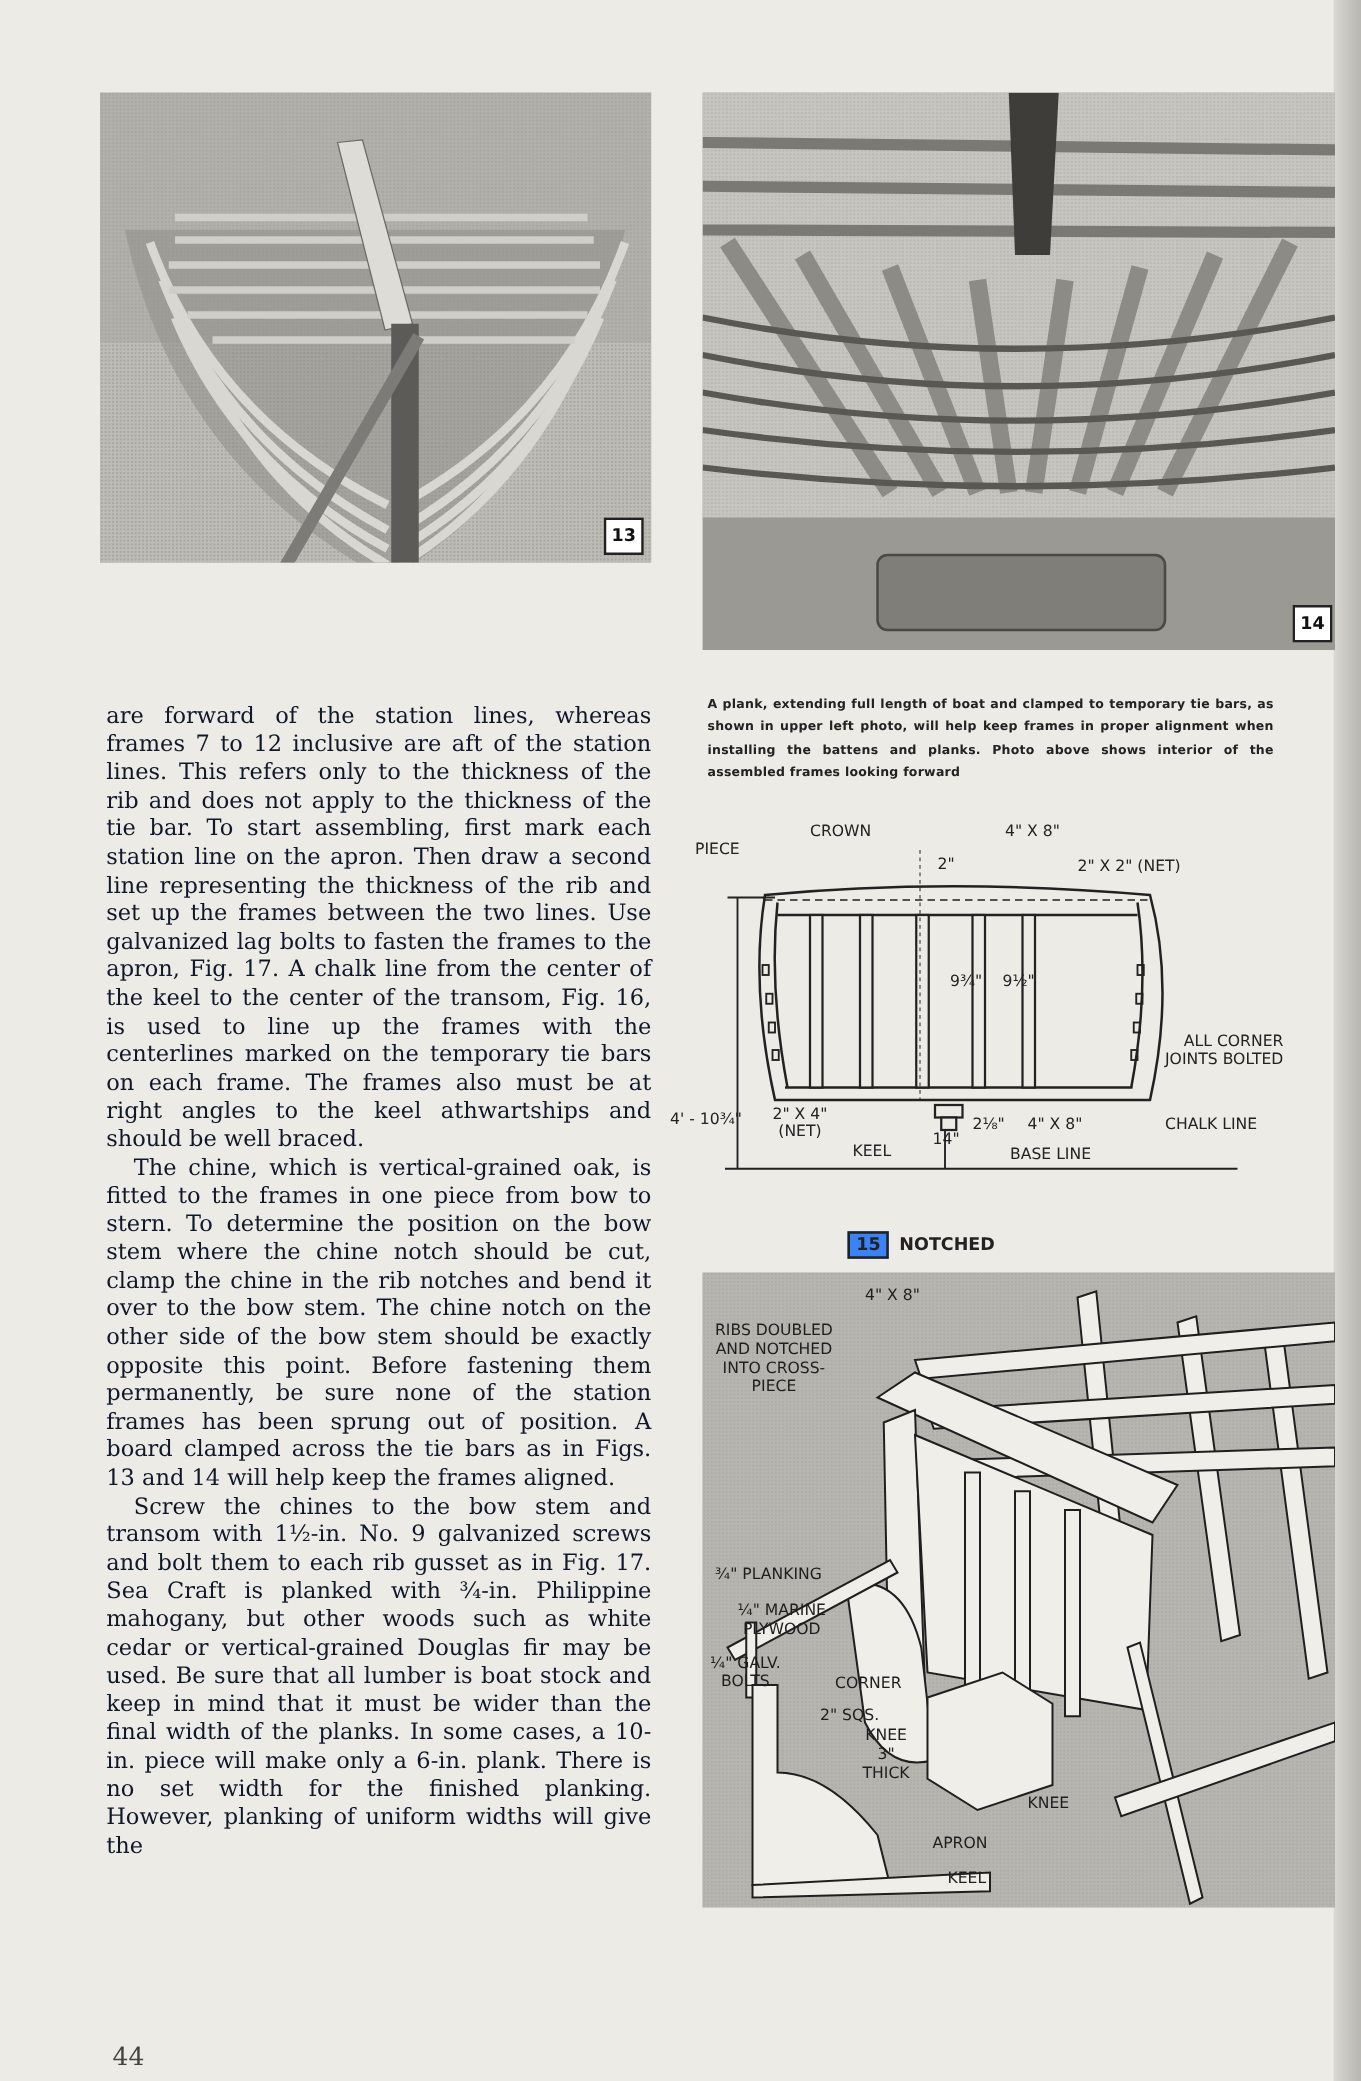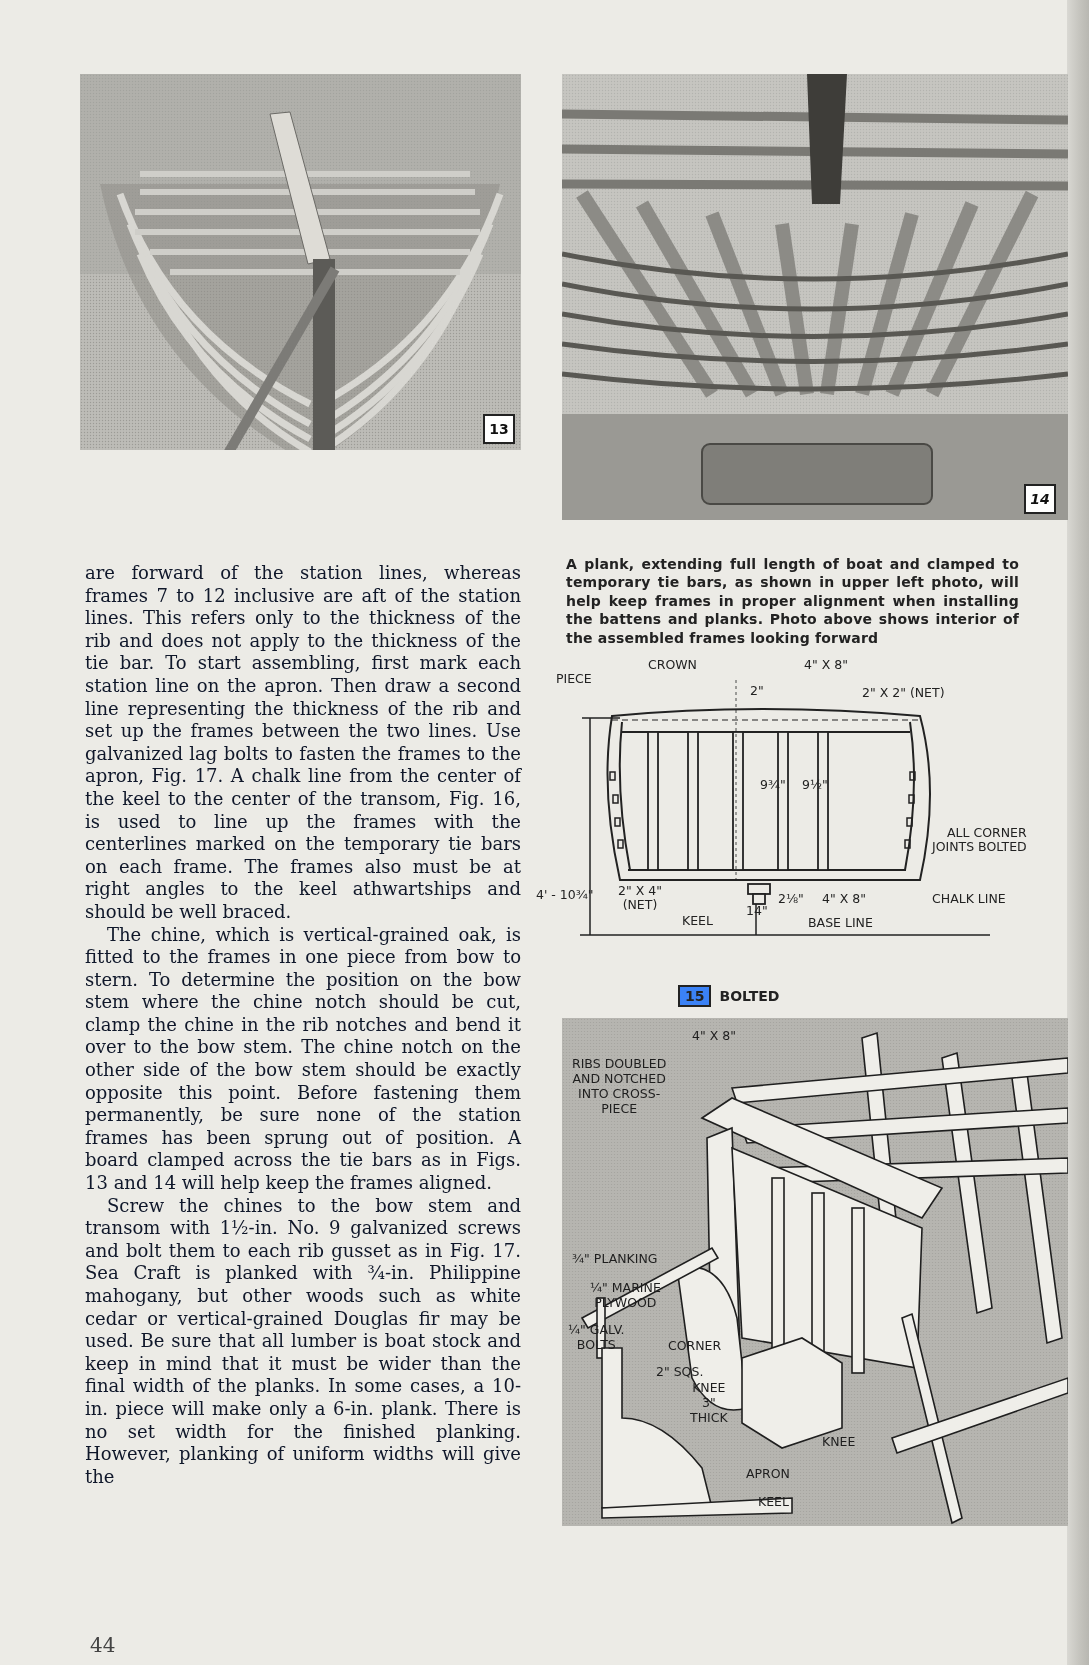--- a/index.html
+++ b/index.html
@@ -26,21 +26,21 @@
   .body-col {
     position:absolute; left:85px; top:562px; width:436px;
     font-size:18px; line-height:22.6px; text-align:justify;
     color:#0f172a;
   }
   .body-col p { margin:0; }
   .body-col p.indent { text-indent:22px; }
   .caption {
     position:absolute; left:566px; top:555px; width:453px;
     font-family:"DejaVu Sans", sans-serif; font-weight:bold;
-    font-size:14px; line-height:18.4px; text-align:justify; color:#222;
+    font-size:10px; line-height:18.4px; text-align:justify; color:#222;
     letter-spacing:0.2px;
   }
   .diagram { position:absolute; left:560px; top:680px; width:480px; height:340px; }
   .dlabel {
     position:absolute; font-family:"DejaVu Sans", sans-serif; font-size:12.5px;
     color:#222; white-space:nowrap; line-height:14px;
   }
   .fig15-title {
     position:absolute; left:678px; top:985px; display:flex; align-items:center; gap:8px;
     font-family:"DejaVu Sans", sans-serif; font-weight:bold; font-size:14px; color:#222;
@@ -136,21 +136,21 @@
       <path d="M0,180 Q250,230 506,180"></path>
         <path d="M0,210 Q250,260 506,210"></path>
       <path d="M0,240 Q250,285 506,240"></path>
         <path d="M0,270 Q250,305 506,270"></path>
       <path d="M0,300 Q250,330 506,300"></path>
     </g>
 
     <rect x="0" y="340" width="506" height="106" fill="#9a9994"></rect>
     <rect x="140" y="370" width="230" height="60" rx="8" fill="#7f7e79" stroke="#4a4945" stroke-width="2"></rect>
   </svg>
-  <div class="fig-badge" style="right:12px; bottom:6px;font-style:italic;">14</div>
+  <div class="fig-badge" style="right:2px; bottom:6px;">14</div>
 </div>
 
 <div class="body-col">
   <p>are forward of the station lines, whereas frames 7 to 12 inclusive are aft of the station lines. This refers only to the thickness of the rib and does not apply to the thickness of the tie bar. To start assembling, first mark each station line on the apron. Then draw a second line representing the thickness of the rib and set up the frames between the two lines. Use galvanized lag bolts to fasten the frames to the apron, Fig. 17. A chalk line from the center of the keel to the center of the transom, Fig. 16, is used to line up the frames with the centerlines marked on the temporary tie bars on each frame. The frames also must be at right angles to the keel athwartships and should be well braced.</p>
   <p class="indent">The chine, which is vertical-grained oak, is fitted to the frames in one piece from bow to stern. To determine the position on the bow stem where the chine notch should be cut, clamp the chine in the rib notches and bend it over to the bow stem. The chine notch on the other side of the bow stem should be exactly opposite this point. Before fastening them permanently, be sure none of the station frames has been sprung out of position. A board clamped across the tie bars as in Figs. 13 and 14 will help keep the frames aligned.</p>
   <p class="indent">Screw the chines to the bow stem and transom with 1½-in. No. 9 galvanized screws and bolt them to each rib gusset as in Fig. 17. Sea Craft is planked with ¾-in. Philippine mahogany, but other woods such as white cedar or vertical-grained Douglas fir may be used. Be sure that all lumber is boat stock and keep in mind that it must be wider than the final width of the planks. In some cases, a 10-in. piece will make only a 6-in. plank. There is no set width for the finished planking. However, planking of uniform widths will give the</p>
 </div>
 
 <div class="caption">A plank, extending full length of boat and clamped to temporary tie bars, as shown in upper left photo, will help keep frames in proper alignment when installing the battens and planks. Photo above shows interior of the assembled frames looking forward</div>
 
@@ -210,21 +210,21 @@
   <span class="dlabel" style="left:122px; top:234px;">KEEL</span>
   <span class="dlabel" style="left:186px; top:224px;">14"</span>
   <span class="dlabel" style="left:218px; top:212px;">2⅛"</span>
   <span class="dlabel" style="left:262px; top:212px;">4" X 8"</span>
   <span class="dlabel" style="left:248px; top:236px;">BASE LINE</span>
   <span class="dlabel" style="left:372px; top:212px;">CHALK LINE</span>
 </div>
 
 <div class="fig15-title">
   <span class="fig15-num">15</span>
-  <span>BOLTED</span>
+  <span>NOTCHED</span>
 </div>
 
 <div class="illus">
   <svg width="506" height="508" viewBox="0 0 506 508" style="position:absolute;left:0;top:0;">
     <defs>
       <pattern id="ht2" width="3" height="3" patternUnits="userSpaceOnUse">
         <rect width="3" height="3" fill="#b6b5b0"></rect>
           <circle cx="1.5" cy="1.5" r="0.6" fill="#a3a29d"></circle>
       </pattern>
     </defs>

